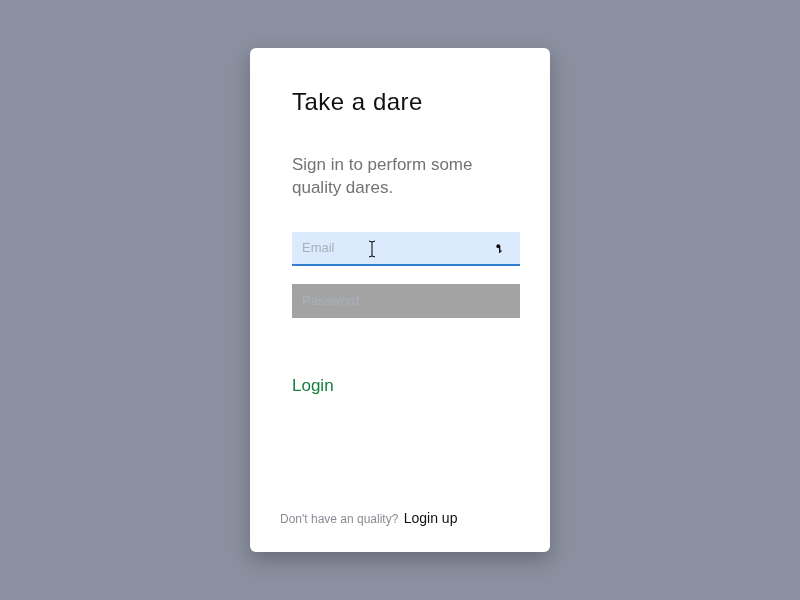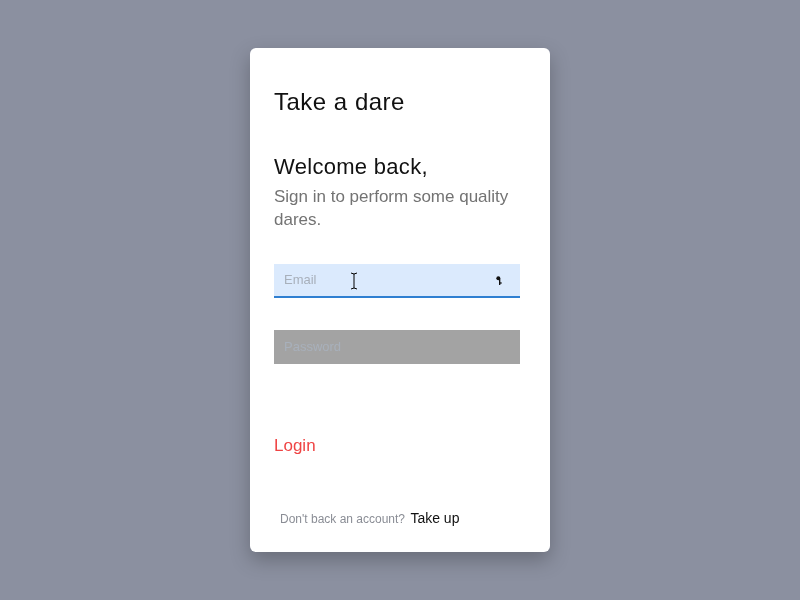--- a/index.html
+++ b/index.html
@@ -16,21 +16,21 @@
       justify-content: center;
       font-family: "Segoe UI Light", "Helvetica Neue", Arial, sans-serif;
       font-weight: 300;
     }
     .card {
       width: 300px;
       height: 504px;
       background: #ffffff;
       border-radius: 6px;
       box-shadow: 0 8px 20px rgba(0,0,0,0.25);
-      padding: 40px 30px 28px 24px;
+      padding: 40px 30px 28px 42px;
       display: flex;
       flex-direction: column;
       position: relative;
     }
     .brand {
       font-size: 24px;
       color: #111;
       letter-spacing: 0.5px;
       font-weight: 300;
       margin-bottom: 38px;
@@ -44,21 +44,21 @@
     }
     .subtitle {
       font-size: 17px;
       color: #737373;
       font-weight: 300;
       line-height: 1.35;
       margin-bottom: 32px;
     }
     .field-wrap {
       position: relative;
-      margin-bottom: 32px;
+      margin-bottom: 18px;
     }
     .field {
       width: 100%;
       height: 34px;
       border: none;
       outline: none;
       background: #a3a3a3;
       padding: 0 10px;
       font-size: 13px;
       font-family: inherit;
@@ -80,21 +80,21 @@
       height: 18px;
       color: #111;
       display: flex;
       align-items: center;
       justify-content: center;
       pointer-events: none;
     }
     .login-link {
       margin-top: 40px;
       font-size: 17px;
-      color: #ef4444;
+      color: #15803d;
       font-weight: 300;
       cursor: pointer;
       background: none;
       border: none;
       text-align: left;
       font-family: inherit;
     }
     .bottom-row {
       position: absolute;
       bottom: 26px;
@@ -119,21 +119,20 @@
       pointer-events: none;
     }
   </style>
 </head>
 <body>
 
 <div class="card">
 
   <div class="brand">Take a dare</div>
 
-  <div class="welcome">Welcome back,</div>
 
   <div class="subtitle">Sign in to perform some quality dares.</div>
 
   <div class="field-wrap">
     <input class="field field-email" type="text" placeholder="Email" style="">
     <span class="key-icon">
       <svg viewBox="0 0 24 24" width="16" height="16" fill="currentColor">
         <circle cx="8" cy="8" r="3"></circle>
         <rect x="9" y="9" width="2" height="9"></rect>
         <rect x="9" y="14" width="4" height="2"></rect>
@@ -146,17 +145,17 @@
     </span>
   </div>
 
   <div class="field-wrap">
     <input class="field" type="password" placeholder="Password" style="">
   </div>
 
   <button class="login-link">Login</button>
 
   <div class="bottom-row">
-    <span>Don't back an account?</span>
-    <span class="signup-link">Take up</span>
+    <span>Don't have an quality?</span>
+    <span class="signup-link">Login up</span>
   </div>
 
 </div>
 
 </body></html>

